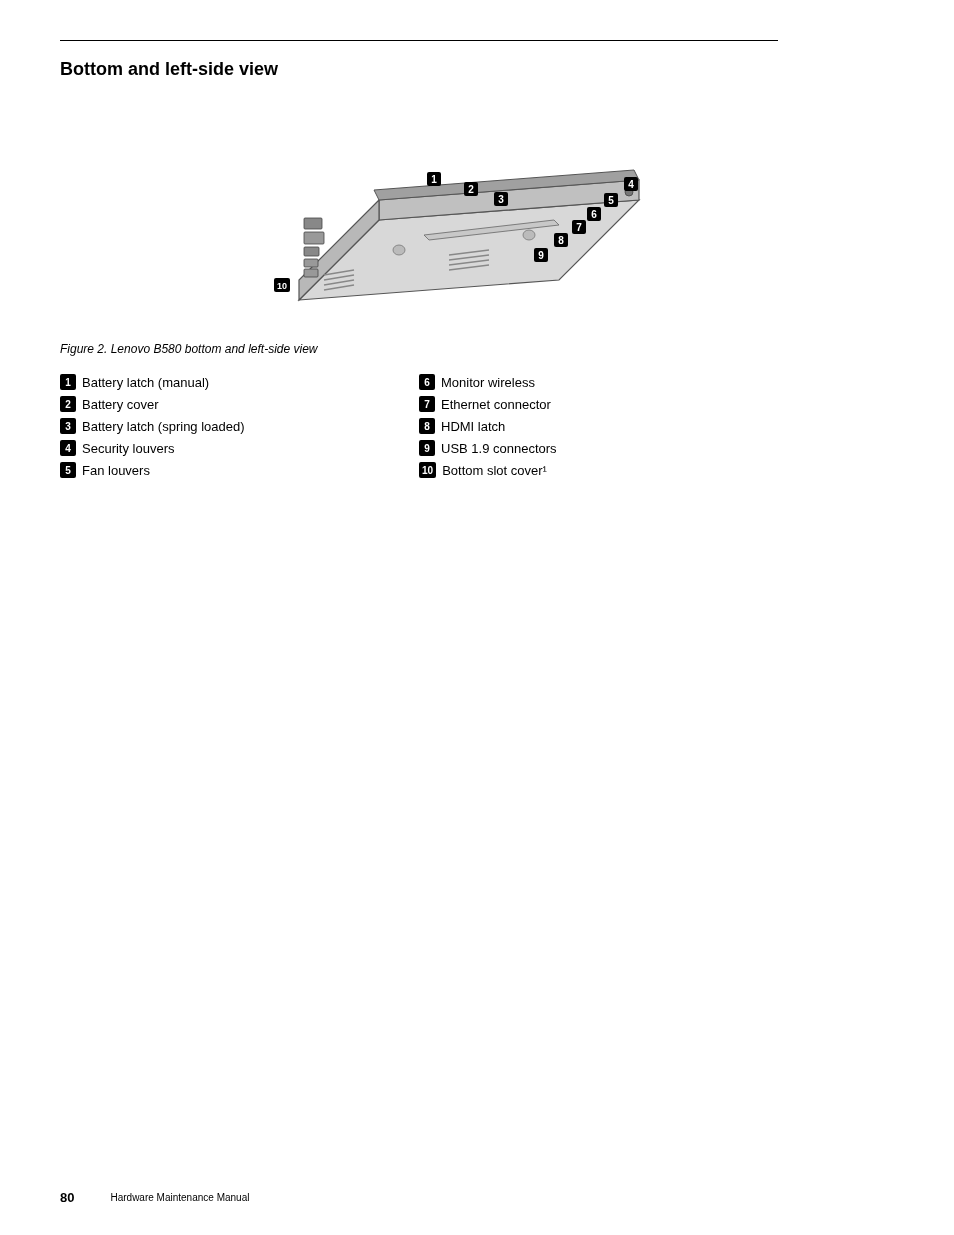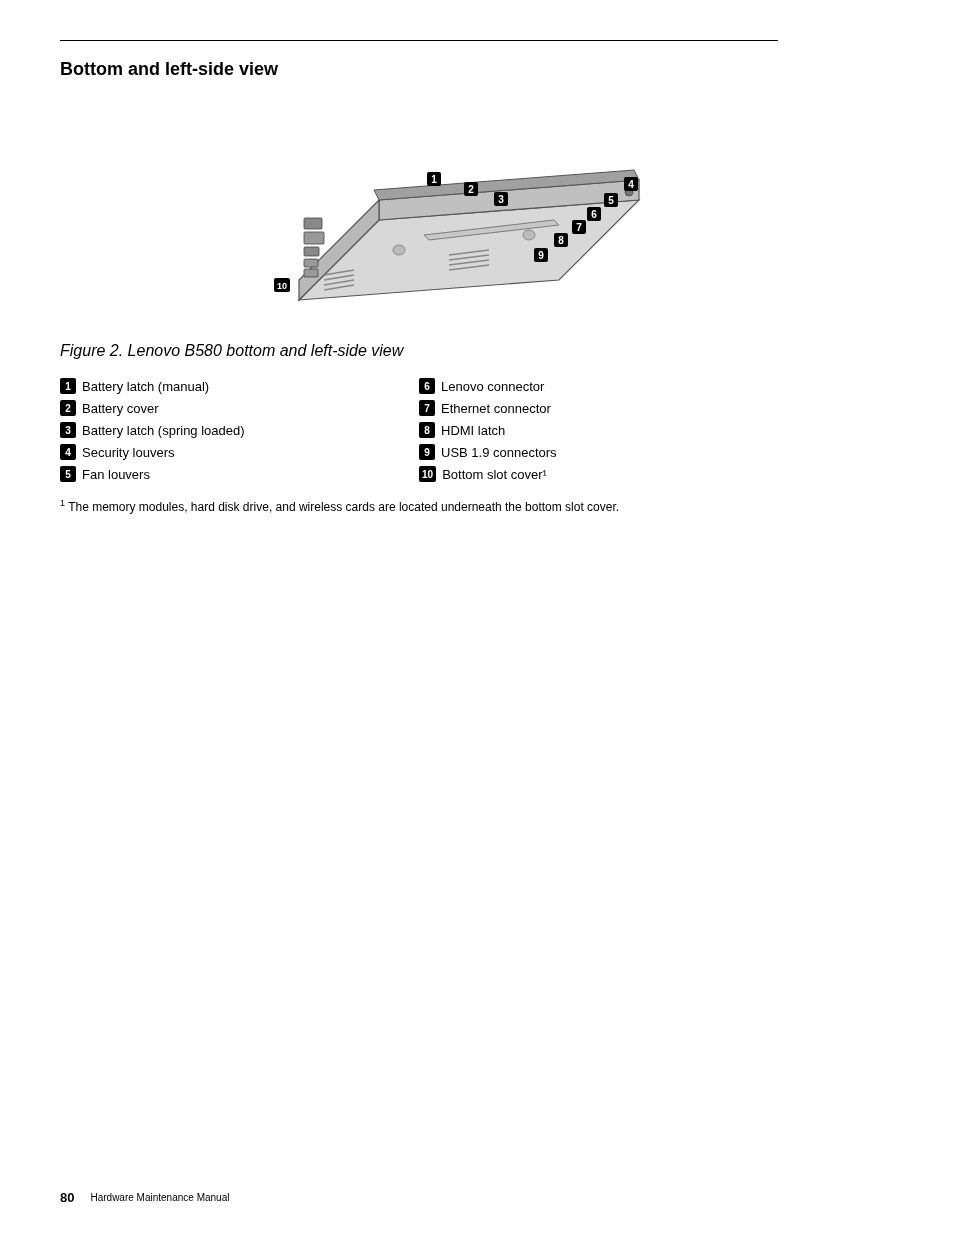--- a/index.html
+++ b/index.html
@@ -38,21 +38,21 @@
       margin-top: 10px;
     }
 
     .laptop-svg-container {
       position: relative;
       width: 500px;
       height: 230px;
     }
 
     .figure-caption {
-      font-size: 16px;
+      font-size: 12px;
       font-style: italic;
       margin-bottom: 18px;
       color: #000;
     }
 
     .legend-section {
       display: flex;
       gap: 0;
       margin-bottom: 16px;
     }
@@ -96,21 +96,21 @@
       font-size: 9px;
       vertical-align: super;
     }
 
     .page-footer {
       position: absolute;
       bottom: 30px;
       left: 60px;
       font-size: 13px;
       display: flex;
-      gap: 16px;
+      gap: 36px;
       align-items: center;
     }
 
     .page-number {
       font-weight: bold;
       font-size: 13px;
     }
 
     .page-footer-text {
       font-size: 10px;
@@ -221,43 +221,39 @@
           <span>Security louvers</span>
         </div>
         <div class="legend-item">
           <span class="legend-badge">5</span>
           <span>Fan louvers</span>
         </div>
       </div>
     <div class="legend-col" id="legend-right">
         <div class="legend-item">
           <span class="legend-badge">6</span>
-          <span>Lenovo connector</span>
+          <span>Monitor wireless</span>
         </div>
         <div class="legend-item">
           <span class="legend-badge">7</span>
           <span>Ethernet connector</span>
         </div>
         <div class="legend-item">
           <span class="legend-badge">8</span>
           <span>HDMI latch</span>
         </div>
         <div class="legend-item">
           <span class="legend-badge">9</span>
           <span>USB 1.9 connectors</span>
         </div>
         <div class="legend-item">
           <span class="legend-badge">10</span>
           <span>Bottom slot cover¹</span>
         </div>
       </div>
   </div>
 
-  <div class="footnote">
-    <sup>1</sup>
-    <span> The memory modules, hard disk drive, and wireless cards are located underneath the bottom slot cover.</span>
-  </div>
 
   <div class="page-footer">
     <span class="page-number">80</span>
     <span class="page-footer-text">Hardware Maintenance Manual</span>
   </div>
 </div>
 
 </body></html>

